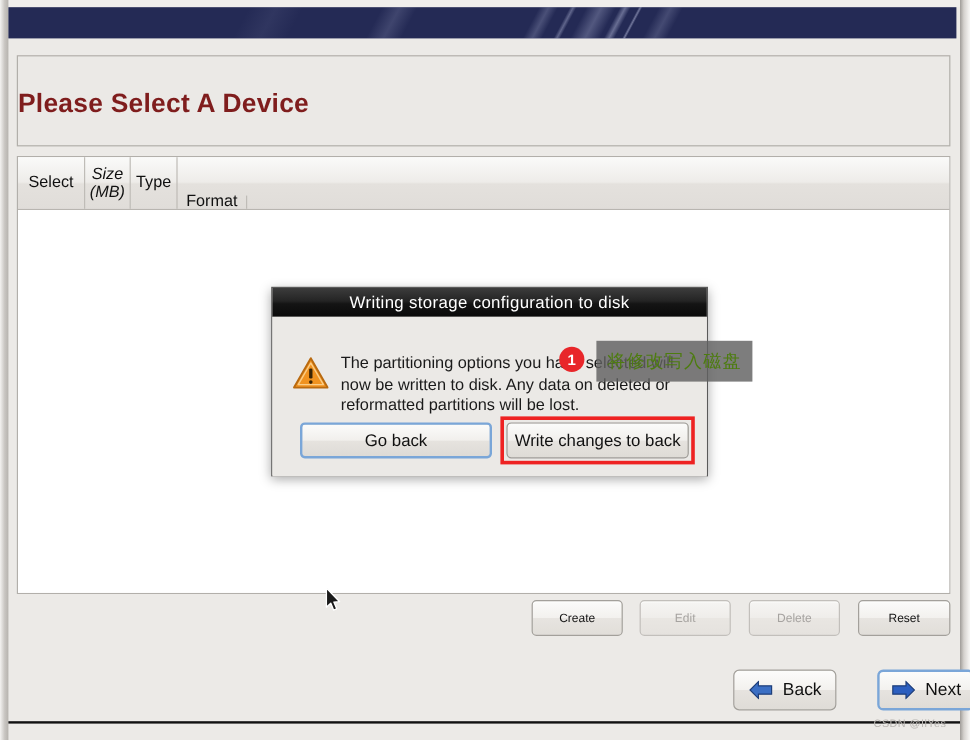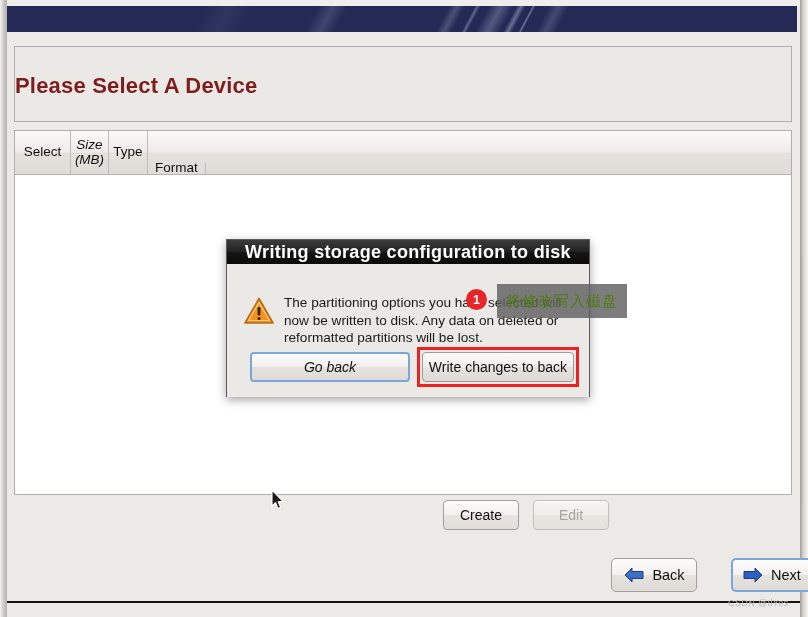--- a/index.html
+++ b/index.html
@@ -137,21 +137,21 @@
     height: 31px;
   }
   .gbtn {
     position: absolute;
     top: 0;
     height: 30px;
     border: 1px solid #a3a09b;
     border-radius: 4px;
     background: linear-gradient(to bottom, #fbfbfa 0%, #f3f1ee 50%, #e7e4e0 51%, #e1ded9 100%);
     font-family: "Liberation Sans", sans-serif;
-    font-size: 14px;
+    font-size: 10px;
     color: #131313;
     box-shadow: 0 1px 0 rgba(255,255,255,.7) inset;
     cursor: pointer;
     padding: 0;
   }
   .gbtn.disabled {
     color: #a6a3a0;
     border-color: #c2bfbb;
     background: linear-gradient(to bottom, #f6f5f3 0%, #efedea 50%, #e9e6e2 51%, #e5e2de 100%);
     cursor: default;
@@ -203,22 +203,22 @@
     height: 158px;
     background: #ebe9e6;
     border: 1px solid #5a5a5a;
     box-sizing: border-box;
     box-shadow: 0 3px 9px rgba(0,0,0,.35);
   }
   #dialog-titlebar {
     height: 24px;
     background: linear-gradient(to bottom, #3c3c3c 0%, #242424 45%, #141414 55%, #0a0a0a 100%);
     color: #ffffff;
-    font-size: 18px;
-    font-weight: bold;
+    font-size: 14px;
+    font-weight: normal;
     display: flex;
     align-items: center;
     justify-content: center;
     letter-spacing: .3px;
     user-select: none;
   }
   #dialog-body {
     position: relative;
     height: 133px;
     background: #ebe9e6;
@@ -246,21 +246,20 @@
     cursor: pointer;
     display: flex;
     align-items: center;
     justify-content: center;
     box-sizing: border-box;
   }
   #dlg-goback {
     left: 23px; top: 88px;
     width: 160px;
     border: 2px solid #7aa6d8;
-    font-style: italic;
   }
   #dlg-write {
     left: 195px; top: 88px;
     width: 152px;
     border: 1px solid #9d9a95;
   }
   #red-highlight {
     position: absolute;
     left: 190px; top: 83px;
     width: 162px;
@@ -351,20 +350,22 @@
         <div class="th" style="width: 39px;">Type</div>
         <div class="th" style="width: 58px; margin-top: 32px;">Format</div>
         <div class="th th-filler"></div>
       </div>
     <div id="table-body"></div>
   </div>
 
   <div id="action-row">
     <button class="gbtn" id="btn-create">Create</button>
     <button class="gbtn disabled" id="btn-edit">Edit</button>
+    <button class="gbtn disabled" id="btn-delete">Delete</button>
+    <button class="gbtn" id="btn-reset">Reset</button>
   </div>
 
   <div id="nav-row">
     <div class="navbtn" id="btn-back">
       <span>
         <svg class="arrow-svg" width="22" height="16" viewBox="0 0 22 16">
           <path d="M9 1 L2 8 L9 15 L9 11.5 L20 11.5 L20 4.5 L9 4.5 Z" fill="#3b6fc4" stroke="#1f3f7a" stroke-width="1"></path>
         </svg>
       </span>
       <span>Back</span>

